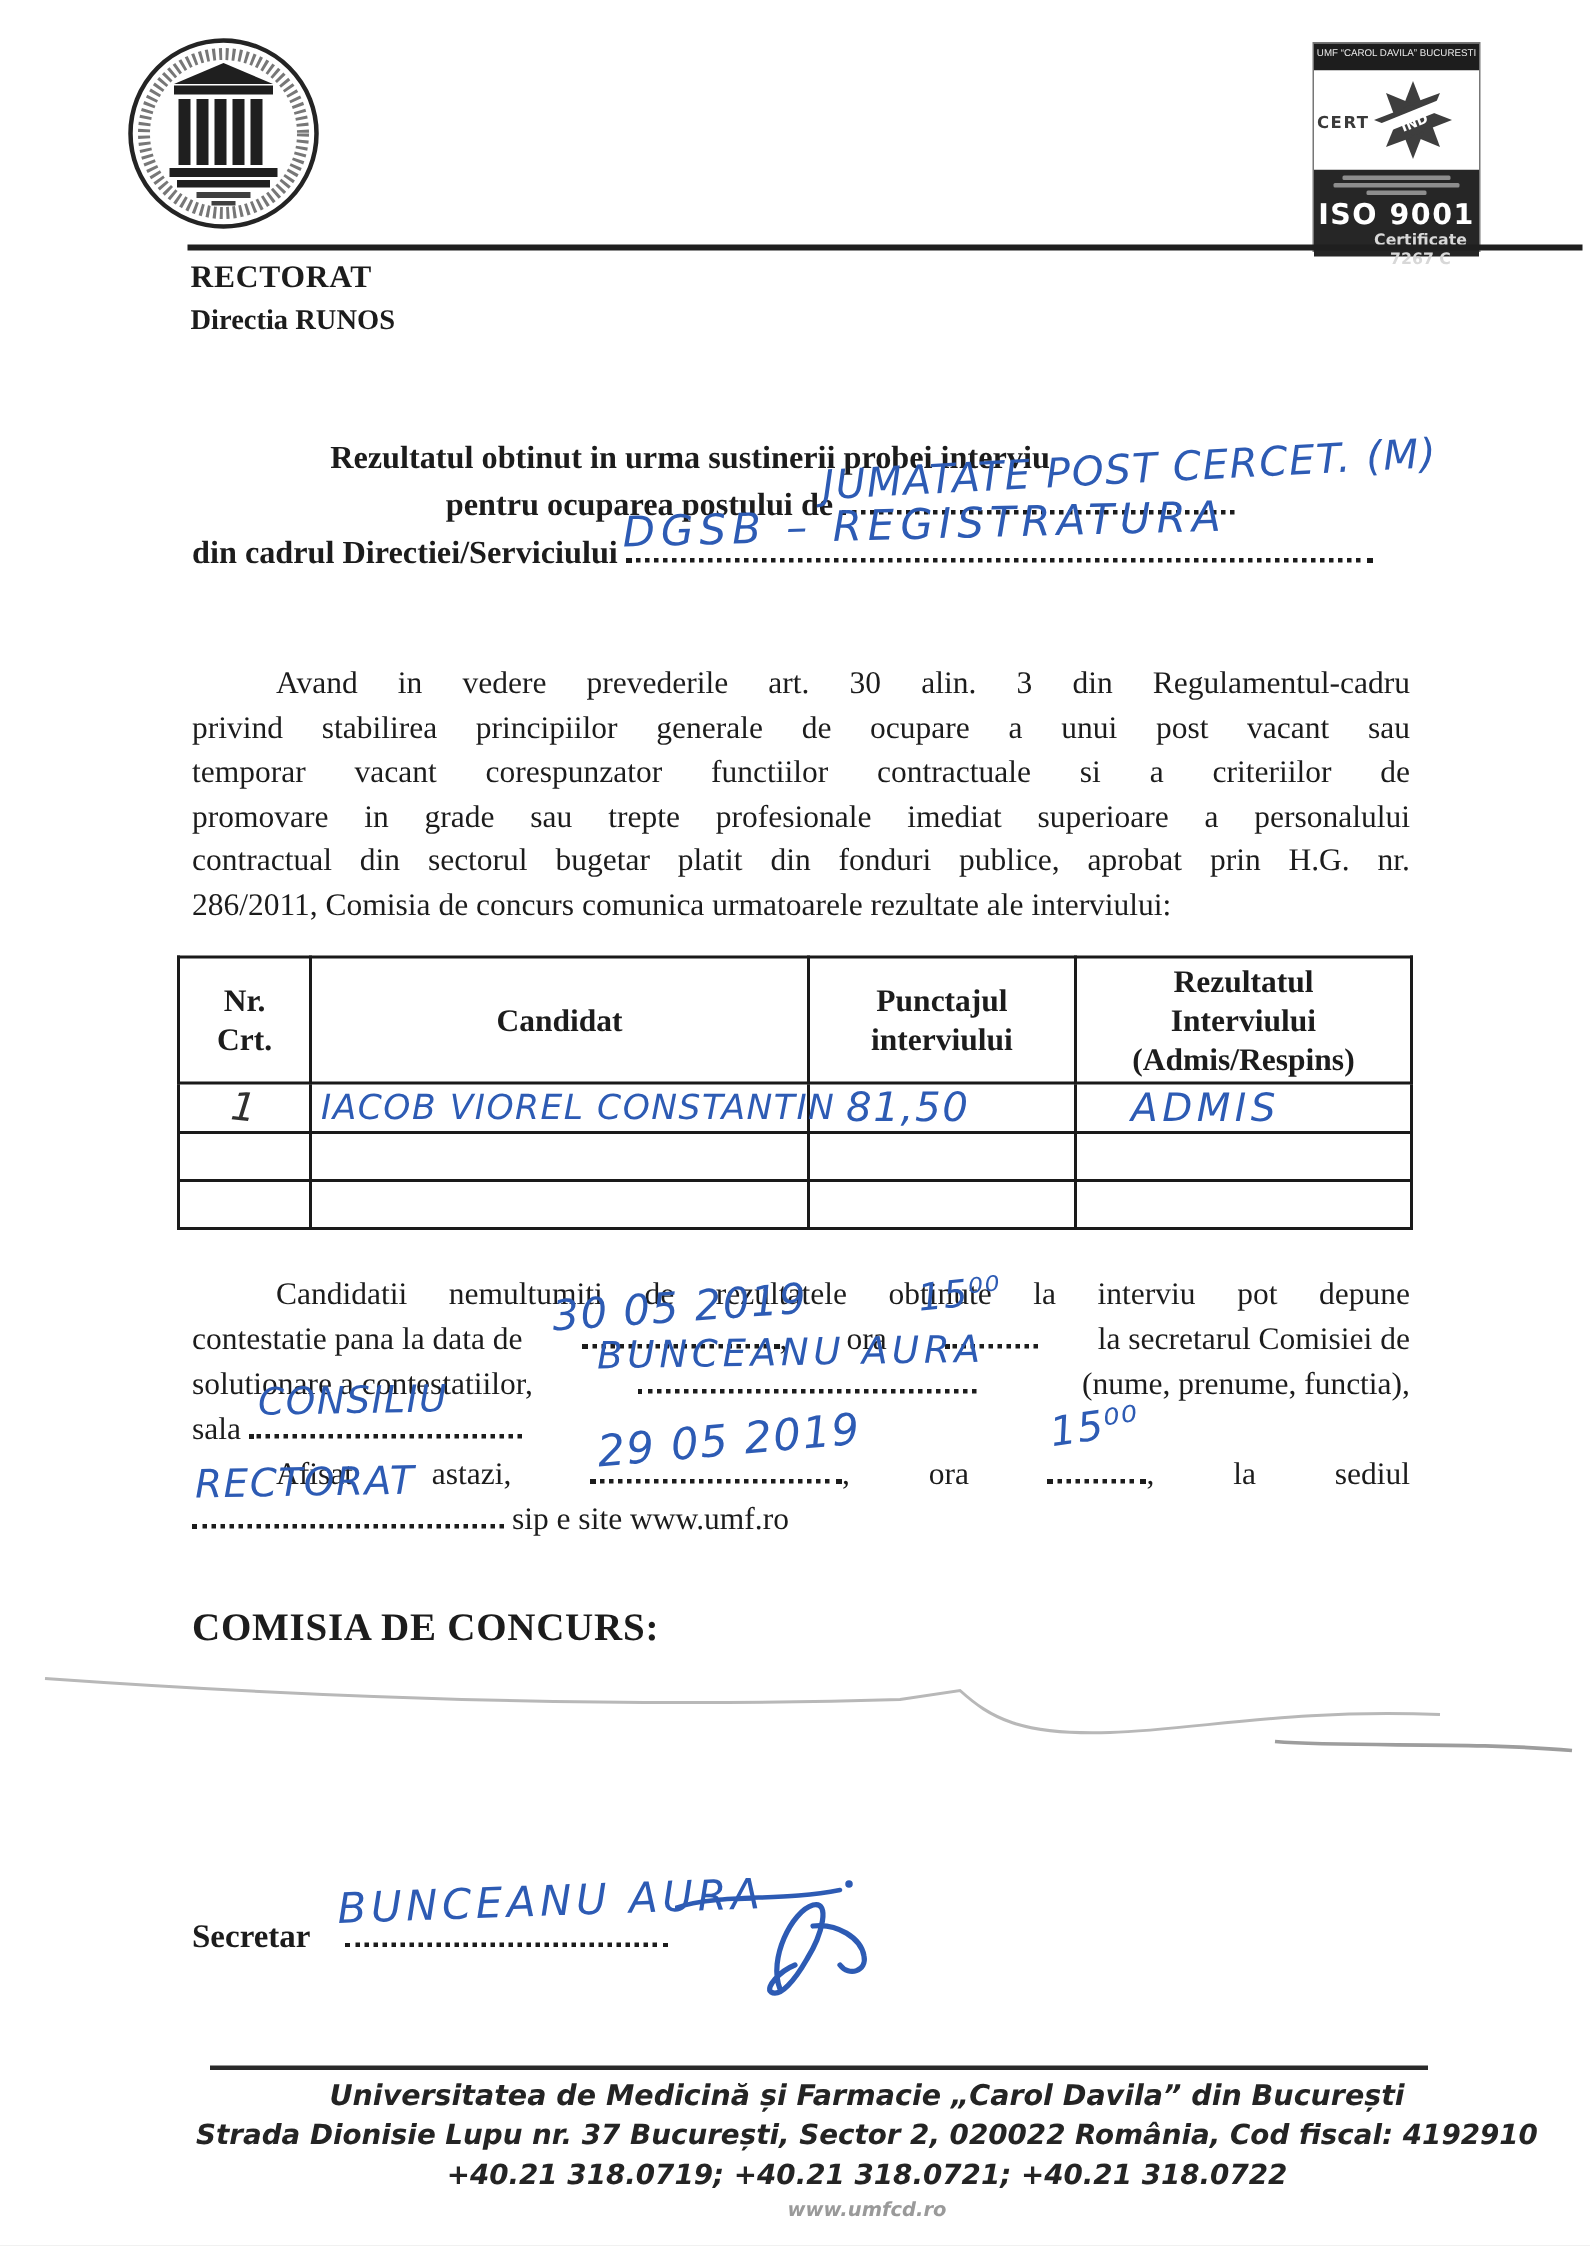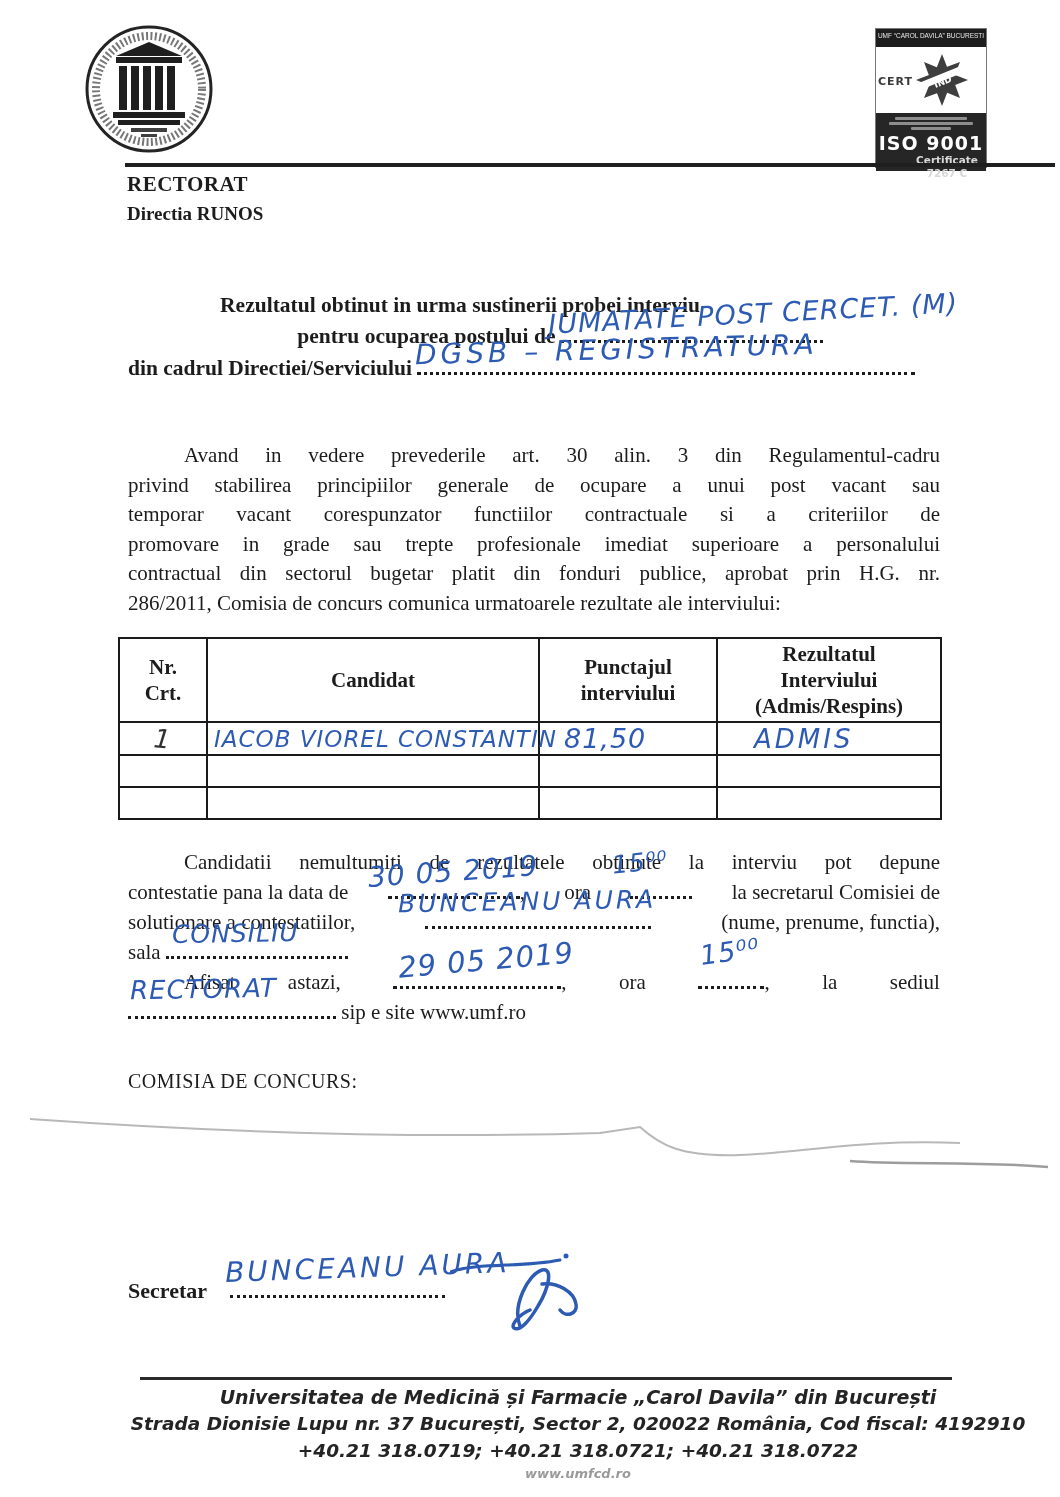--- a/index.html
+++ b/index.html
@@ -52,21 +52,21 @@
   .flexline{display:flex;justify-content:space-between;align-items:baseline;width:100%;}
   .blankwrap{display:inline-flex;align-items:baseline;}
   #cont-hw-date{left:368px;top:858px;font-size:28px;transform:rotate(-4deg);}
   #cont-hw-hour{left:612px;top:850px;font-size:25px;transform:rotate(-6deg);}
   #cont-hw-name{left:398px;top:889px;font-size:25px;transform:rotate(-1deg);letter-spacing:3px;}
   #cont-hw-room{left:172px;top:921px;font-size:25px;transform:rotate(-1deg);}
   #post-hw-date{left:398px;top:946px;font-size:29px;transform:rotate(-5deg);}
   #post-hw-hour{left:700px;top:938px;font-size:27px;transform:rotate(-8deg);}
   #post-hw-loc{left:130px;top:976px;font-size:26px;transform:rotate(-1deg);}
   
-  #commission{left:128px;top:1070px;font-size:20px;font-weight:normal;letter-spacing:.5px;text-align:center;}
+  #commission{left:128px;top:1070px;font-size:26px;font-weight:bold;letter-spacing:.5px;text-align:center;}
   #scanline{left:0;top:1105px;width:1060px;height:70px;}
   #secretary{left:128px;top:1278px;font-size:22px;font-weight:bold;}
   #secr-hw-name{left:225px;top:1254px;font-size:28px;transform:rotate(-2deg);letter-spacing:3px;}
   #signature{left:450px;top:1248px;width:160px;height:95px;}
   
   #footer-rule{left:140px;top:1377px;width:812px;height:3px;background:#2a2a2a;}
   .footer-line{font-family:"DejaVu Sans",sans-serif;font-weight:bold;font-style:italic;
     text-align:center;width:1060px;left:0;color:#242424;padding-left:48px;}
   #f1{top:1386px;font-size:19px;}
   #f2{top:1413px;font-size:18.5px;}

